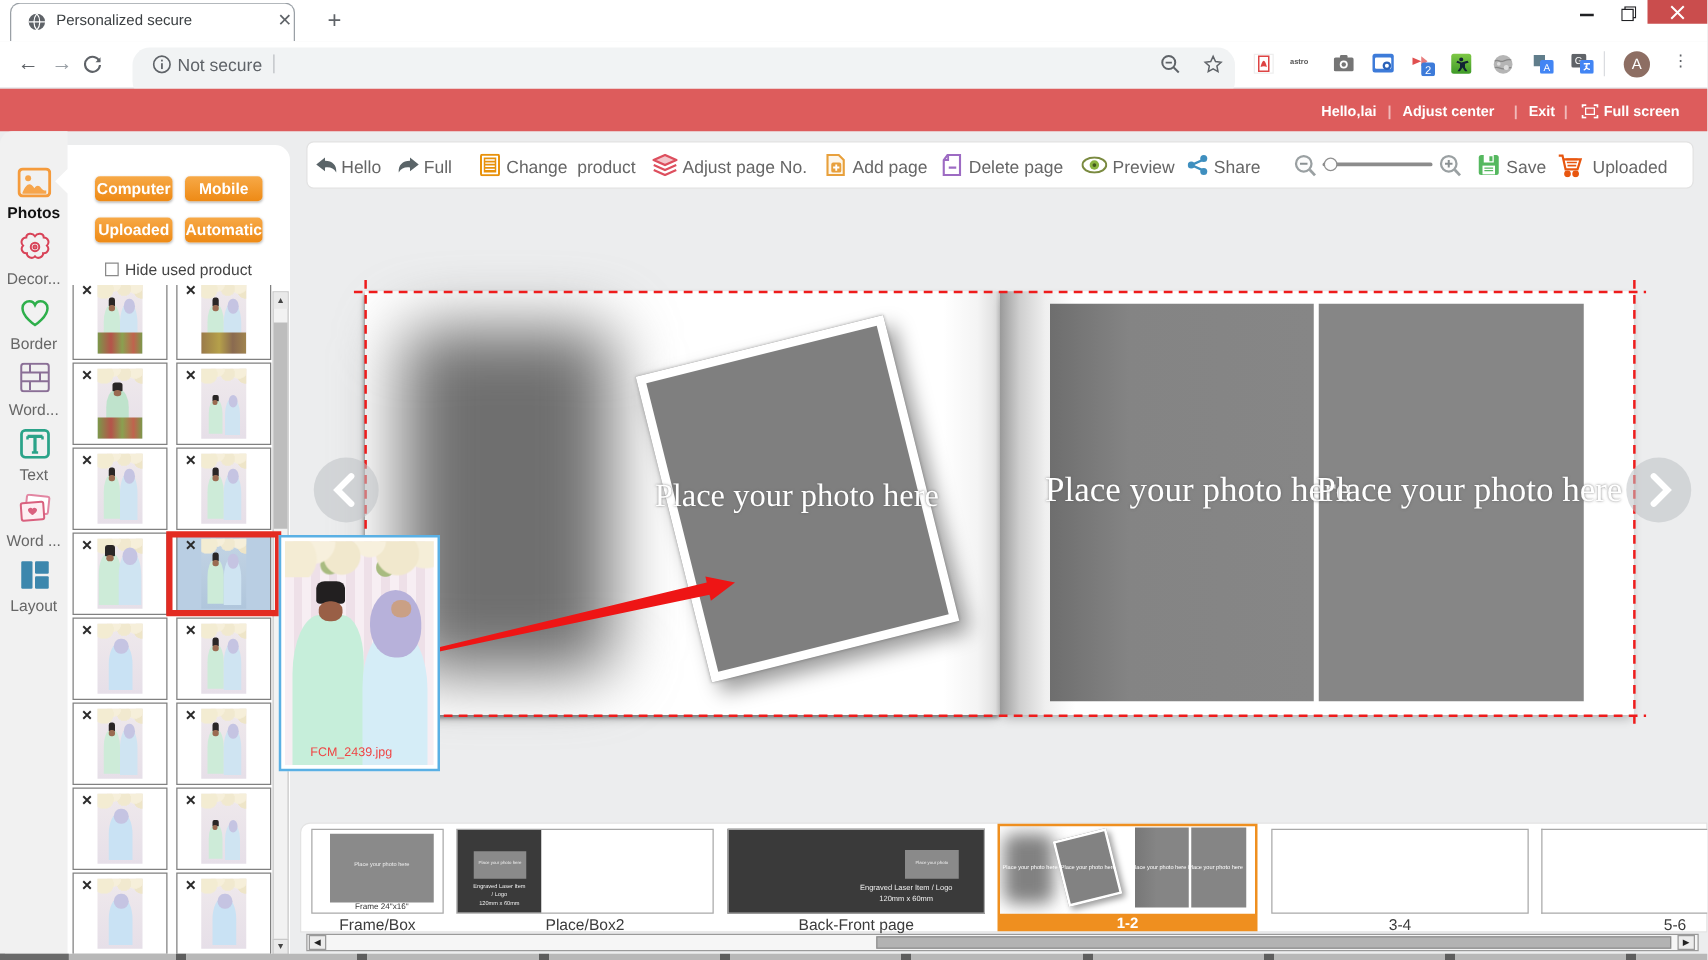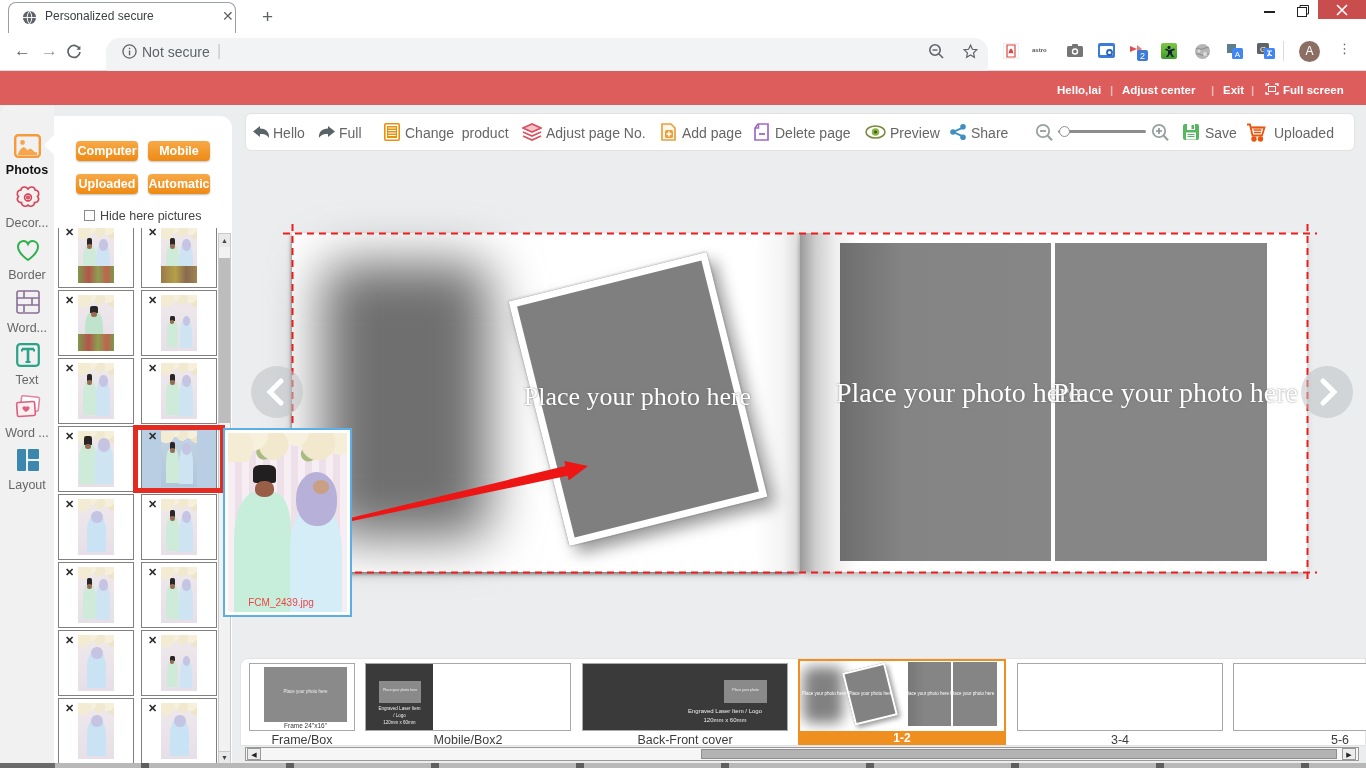--- a/index.html
+++ b/index.html
@@ -245,21 +245,21 @@
     </svg>
  <div class="abs railitem" style="top:478px">Layout</div>
 
  <div class="abs" id="panel"></div>
  <div class="abs" id="notch"></div>
  <div class="abs obtn" style="left:76px;top:141px">Computer</div>
  <div class="abs obtn" style="left:148px;top:141px">Mobile</div>
  <div class="abs obtn" style="left:76px;top:174px">Uploaded</div>
  <div class="abs obtn" style="left:148px;top:174px">Automatic</div>
  <div class="abs" id="chk"></div>
- <div class="abs" id="chklbl">Hide here pictures</div>
+ <div class="abs" id="chklbl">Hide used product</div>
 
  <div class="abs" id="tbar"></div>
  <svg class="abs" style="left:252px;top:125px" width="18" height="14" viewBox="0 0 18 14">
       <path d="M8 1L1 6.5 8 12V9c4-.5 7 .5 9 4 .5-6-3-9.5-9-9.5z" fill="#5a6468"></path>
     </svg>
  <div class="abs tbt" style="left:273px">Hello</div>
  <svg class="abs" style="left:318px;top:125px" width="18" height="14" viewBox="0 0 18 14">
       <path d="M10 1l7 5.5L10 12V9C6 8.5 3 9.5 1 13c-.5-6 3-9.5 9-9.5z" fill="#5a6468"></path>
     </svg>
  <div class="abs tbt" style="left:339px">Full</div>
@@ -496,26 +496,26 @@
  <div class="abs th" style="left:249px;top:663px;width:106px"></div>
  <div class="abs" style="left:264px;top:667px;width:83px;height:55px;background:#8a8a8a"></div>
  <div class="abs tinyw" style="left:264px;top:689px;width:83px">Place your photo here</div>
  <div class="abs tinyd" style="left:264px;top:722px;width:83px">Frame 24"x16"</div>
  <div class="abs thlbl" style="left:249px;top:733px;width:106px">Frame/Box</div>
  <div class="abs th" style="left:365px;top:663px;width:206px"></div>
  <div class="abs" style="left:366px;top:664px;width:67px;height:66px;background:#3a3a3a"></div>
  <div class="abs" style="left:379px;top:681px;width:42px;height:22px;background:#8a8a8a"></div>
  <div class="abs tinyw" style="left:379px;top:688px;width:42px;font-size:3.5px">Place your photo here</div>
  <div class="abs tinyw" style="left:368px;top:706px;width:63px;font-size:4.5px">Engraved Laser Item<br>/ Logo<br>120mm x 60mm</div>
- <div class="abs thlbl" style="left:365px;top:733px;width:206px">Mobile/Box2</div>
+ <div class="abs thlbl" style="left:365px;top:733px;width:206px">Place/Box2</div>
  <div class="abs th" style="left:582px;top:663px;width:206px;background:#3a3a3a"></div>
  <div class="abs" style="left:724px;top:680px;width:43px;height:23px;background:#8a8a8a"></div>
  <div class="abs tinyw" style="left:724px;top:688px;width:43px;font-size:3.5px">Place your photo</div>
  <div class="abs tinyw" style="left:680px;top:707px;width:90px;font-size:6px">Engraved Laser Item / Logo<br>120mm x 60mm</div>
- <div class="abs thlbl" style="left:582px;top:733px;width:206px">Back-Front cover</div>
+ <div class="abs thlbl" style="left:582px;top:733px;width:206px">Back-Front page</div>
  <div class="abs" style="left:798px;top:659px;width:208px;height:86px;background:#ef8f1f"></div>
  <div class="abs" style="left:800px;top:661px;width:204px;height:70px;background:#fff;overflow:hidden">
    <div style="position:absolute;left:3px;top:6px;width:40px;height:56px;background:#818181;border-radius:8px;filter:blur(7px)"></div>
    <div style="position:absolute;left:48px;top:6px;width:44px;height:54px;background:#828282;border:2px solid #fff;transform:rotate(-14deg);box-shadow:2px 3px 5px rgba(0,0,0,.4)"></div>
    <div style="position:absolute;left:108px;top:1px;width:43px;height:64px;background:linear-gradient(90deg,#777,#858585 40%)"></div>
    <div style="position:absolute;left:153px;top:1px;width:44px;height:64px;background:#858585"></div>
    <div class="tinyw" style="position:absolute;left:2px;top:30px;width:200px;text-align:left;font-size:4.5px;color:#fff">Place your photo here &nbsp;Place your photo here &nbsp;&nbsp;&nbsp;&nbsp;&nbsp;&nbsp;&nbsp;&nbsp; Place your photo here Place your photo here</div>
  </div>
  <div class="abs" style="left:798px;top:731px;width:208px;height:14px;color:#fff;font-weight:bold;font-size:12px;text-align:center">1-2</div>
  <div class="abs th" style="left:1017px;top:663px;width:206px"></div>

